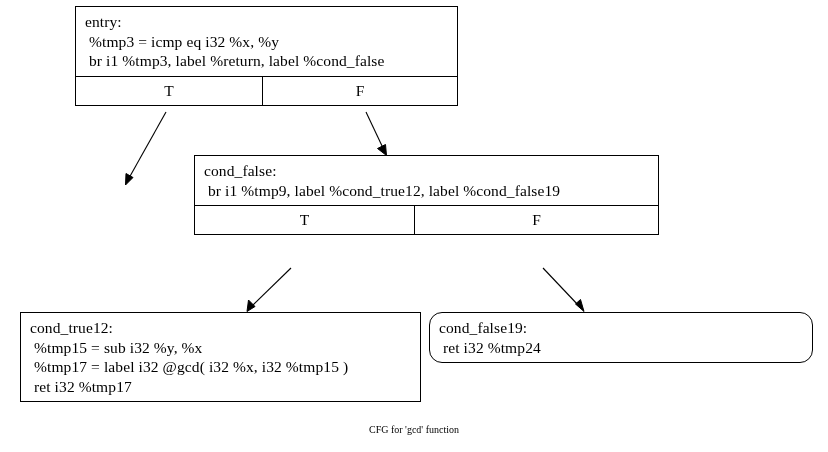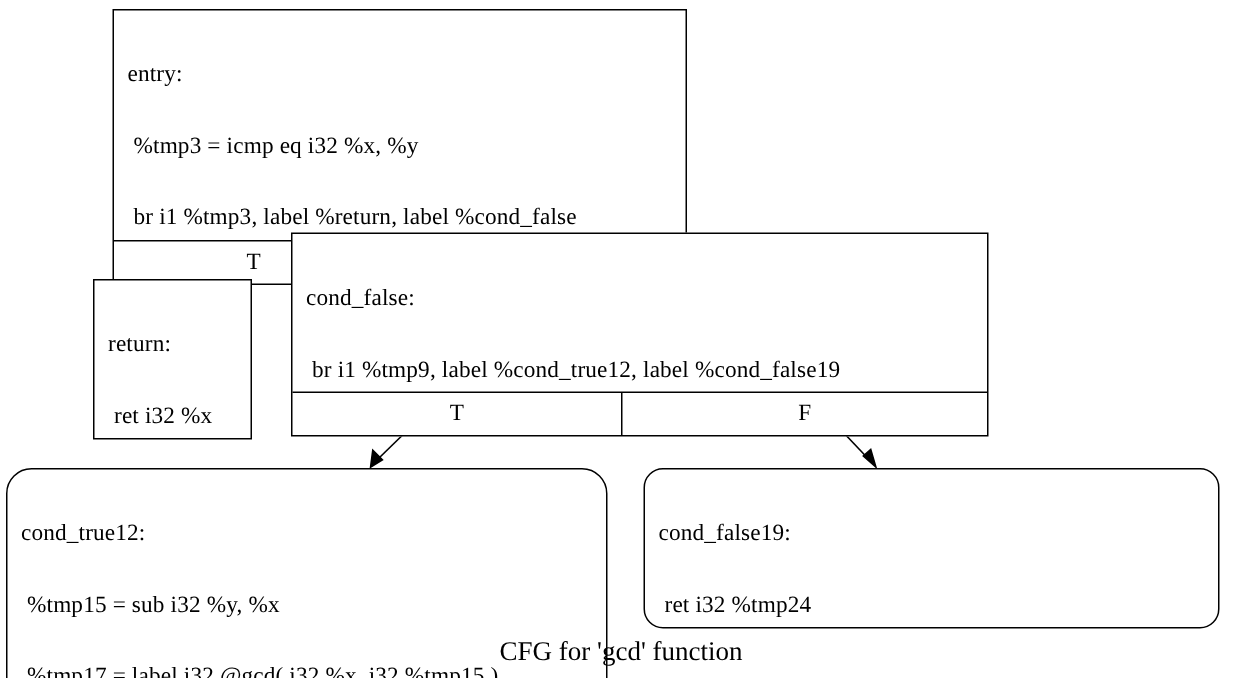--- a/index.html
+++ b/index.html
@@ -34,21 +34,20 @@
   }
   .node-body {
     padding: 5px 0 5px 0;
   }
   .node-line {
     font-size: 15.5px;
     line-height: 19.5px;
     white-space: pre;
     padding-left: 9px;
     letter-spacing: 0.1px;
-    margin-top: 28px;
   }
   .node-line.indent {
     padding-left: 13px;
   }
 
   
   .port-row {
     display: flex;
     border-top: 1px solid #000000;
     height: 28px;
@@ -71,21 +70,21 @@
   #node-entry {
     left: 75px;  top: 6px;   width: 383px;
   }
   #node-return {
     left: 62px;  top: 186px; width: 106px;
   }
   #node-cond-false {
     left: 194px; top: 155px; width: 465px;
   }
   #node-cond-true12 {
-    left: 4px;   top: 312px; width: 401px; border-radius: 17px;
+    left: 20px;   top: 312px; width: 401px;
   }
   #node-cond-false19 {
     left: 429px; top: 312px; width: 384px; border-radius: 13px;
   }
 
   
   #node-entry .port-t { flex: 0 0 186px; }
   #node-entry .port-f { flex: 1 1 auto; }
 
   #node-cond-false .port-t { flex: 0 0 219px; }
@@ -110,21 +109,21 @@
     stroke-width: 1px;
   }
 
   
   #caption {
     position: absolute;
     left: 0;
     top: 424px;
     width: 828px;
     text-align: center;
-    font-size: 18px;
+    font-size: 10px;
     z-index: 2;
   }
 </style>
 </head>
 <body>
 
 <div id="cfg-canvas">
 
   <svg id="edges" viewBox="0 0 828 452" width="828" height="452">
 
@@ -155,26 +154,20 @@
       <div class="node-line indent">%tmp3 = icmp eq i32 %x, %y</div>
       <div class="node-line indent">br i1 %tmp3, label %return, label %cond_false</div>
     </div>
     <div class="port-row">
       <div class="port port-t">T</div>
       <div class="port-divider"></div>
       <div class="port port-f">F</div>
     </div>
   </div>
 
-  <div class="node" id="node-return">
-    <div class="node-body">
-      <div class="node-line">return:</div>
-      <div class="node-line indent">ret i32 %x</div>
-    </div>
-  </div>
 
   <div class="node" id="node-cond-false">
     <div class="node-body">
       <div class="node-line">cond_false:</div>
       <div class="node-line indent">br i1 %tmp9, label %cond_true12, label %cond_false19</div>
     </div>
     <div class="port-row">
       <div class="port port-t">T</div>
       <div class="port-divider"></div>
       <div class="port port-f">F</div>

